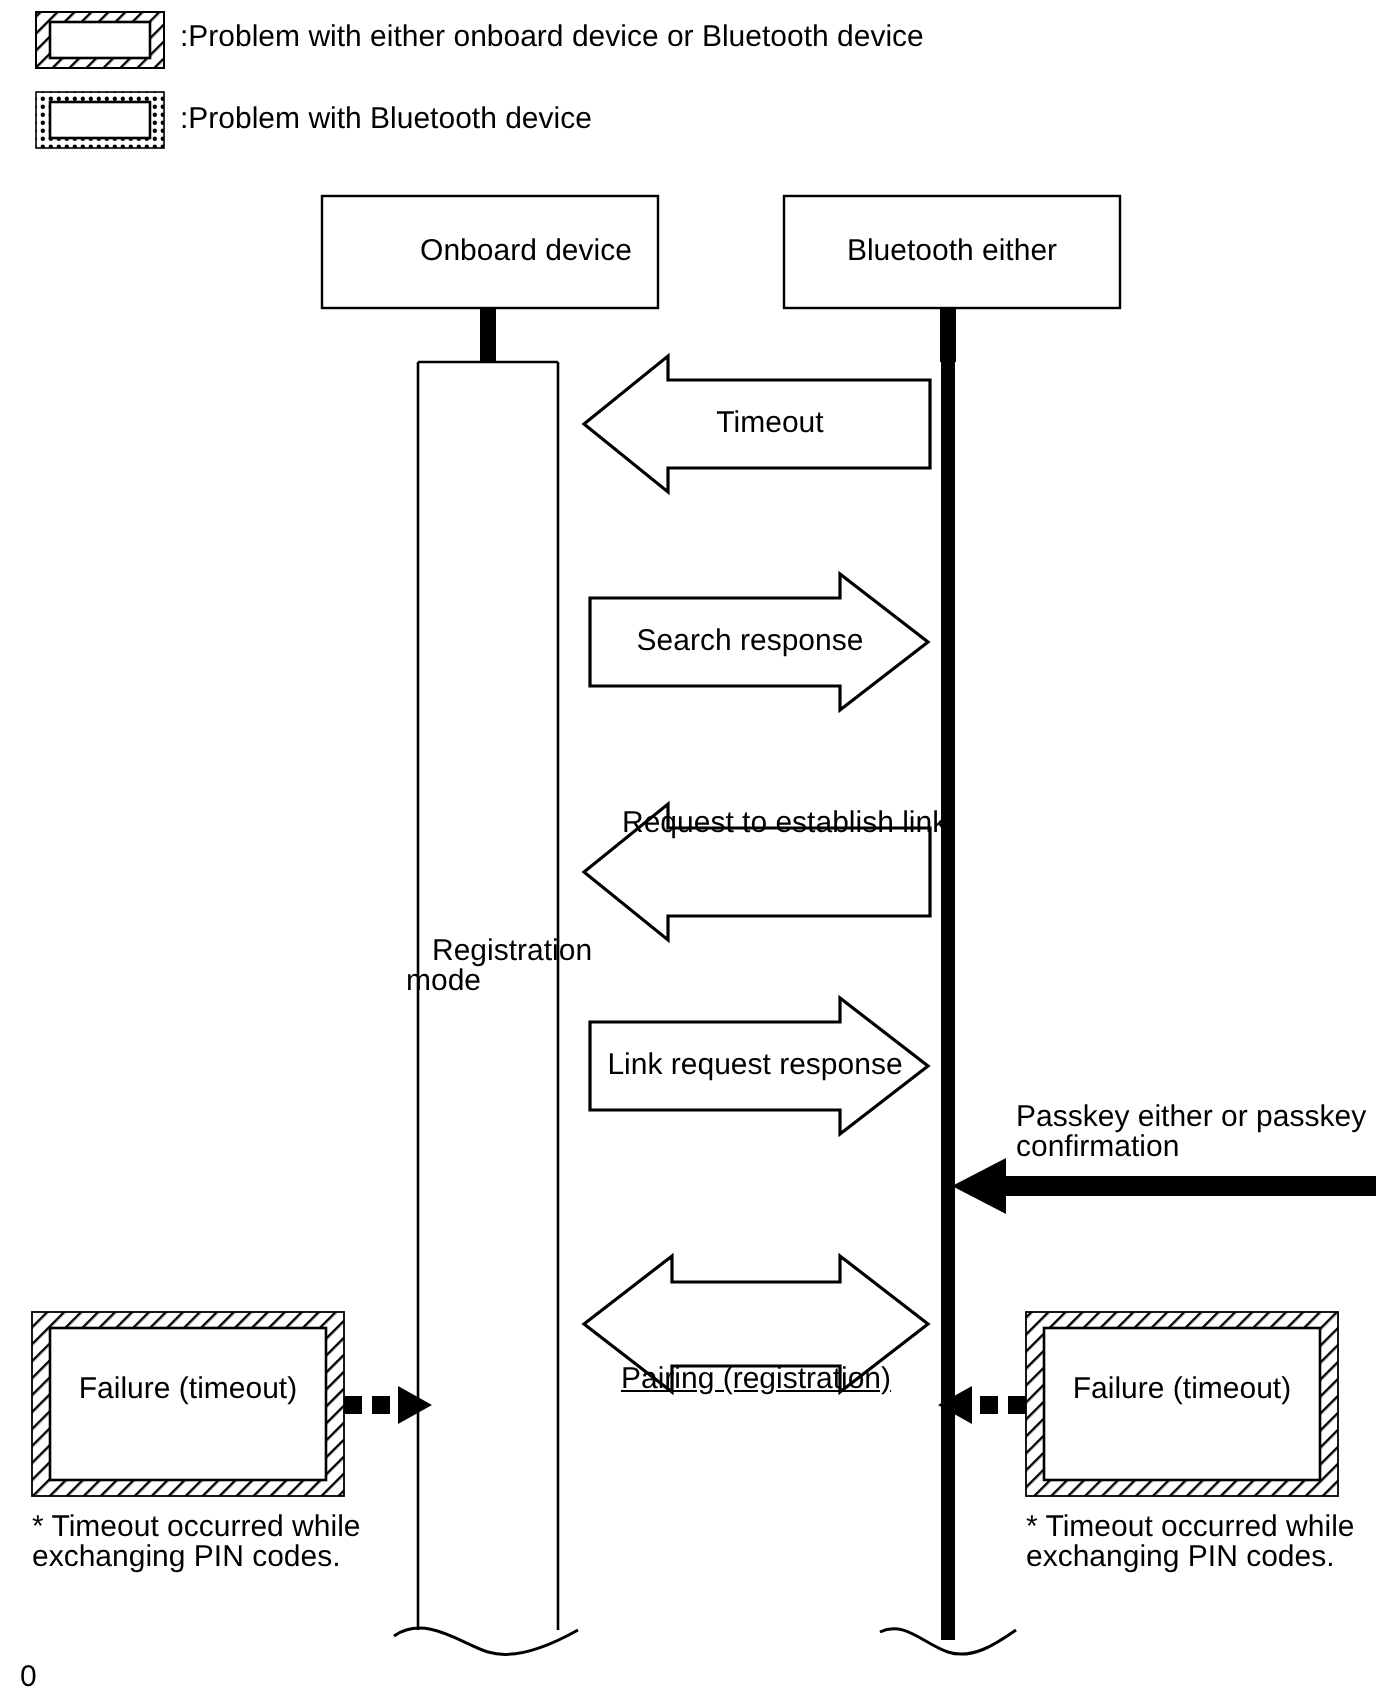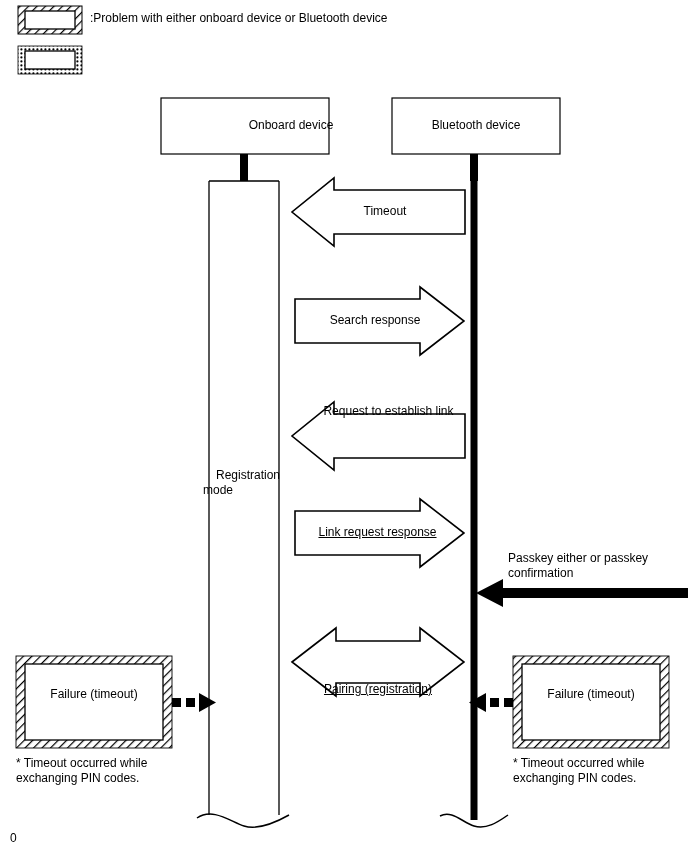--- a/index.html
+++ b/index.html
@@ -21,21 +21,21 @@
   #diagram {
     position: absolute;
     left: 0;
     top: 0;
     width: 688px;
     height: 852px;
   }
   .txt {
     position: absolute;
     font-family: "Liberation Sans", sans-serif;
-    font-size: 12px;
+    font-size: 15px;
     line-height: 15px;
     color: #000;
     white-space: pre;
   }
   .txt-c {
     text-align: center;
   }
 </style>
 </head>
 <body>
@@ -106,34 +106,35 @@
       <rect x="522" y="664" width="138" height="76" fill="#ffffff" stroke="#000000" stroke-width="1.3"></rect>
     </g>
     <g>
       <rect x="504" y="698" width="9" height="9" fill="#000000"></rect>
       <rect x="490" y="698" width="9" height="9" fill="#000000"></rect>
       <path d="M 486 693 L 486 712 L 469 702.5 Z" fill="#000000"></path>
     </g>
   </svg>
 
   <div class="txt" style="left:90px; top:11px;">:Problem with either onboard device or Bluetooth device</div>
+  <div class="txt" style="left:90px; top:52px;">:Problem with Bluetooth device</div>
 
-  <div class="txt txt-c" style="left:161px; top:118px; width:204px;margin-left:28px;">Onboard device</div>
-  <div class="txt txt-c" style="left:392px; top:118px; width:168px;">Bluetooth device</div>
+  <div class="txt txt-c" style="left:161px; top:118px; width:204px;">Onboard device</div>
+  <div class="txt txt-c" style="left:392px; top:118px; width:168px;">Bluetooth either</div>
 
   <div class="txt" style="left:216px; top:468px;">Registration</div>
   <div class="txt" style="left:203px; top:483px;">mode</div>
 
   <div class="txt txt-c" style="left:310px; top:204px; width:150px;">Timeout</div>
 
   <div class="txt txt-c" style="left:300px; top:313px; width:150px;">Search response</div>
 
   <div class="txt txt-c" style="left:311px; top:404px; width:155px;">Request to establish link</div>
 
-  <div class="txt txt-c" style="left:300px; top:525px; width:155px;text-decoration:underline;">Link request response</div>
+  <div class="txt txt-c" style="left:300px; top:525px; width:155px;">Link request response</div>
 
   <div class="txt" style="left:508px; top:551px;">Passkey either or passkey</div>
   <div class="txt" style="left:508px; top:566px;">confirmation</div>
 
   <div class="txt txt-c" style="left:303px; top:682px; width:150px;text-decoration:underline;">Pairing (registration)</div>
 
   <div class="txt txt-c" style="left:25px; top:687px; width:138px;">Failure (timeout)</div>
   <div class="txt" style="left:16px; top:756px;">* Timeout occurred while</div>
   <div class="txt" style="left:16px; top:771px;">exchanging PIN codes.</div>
 

